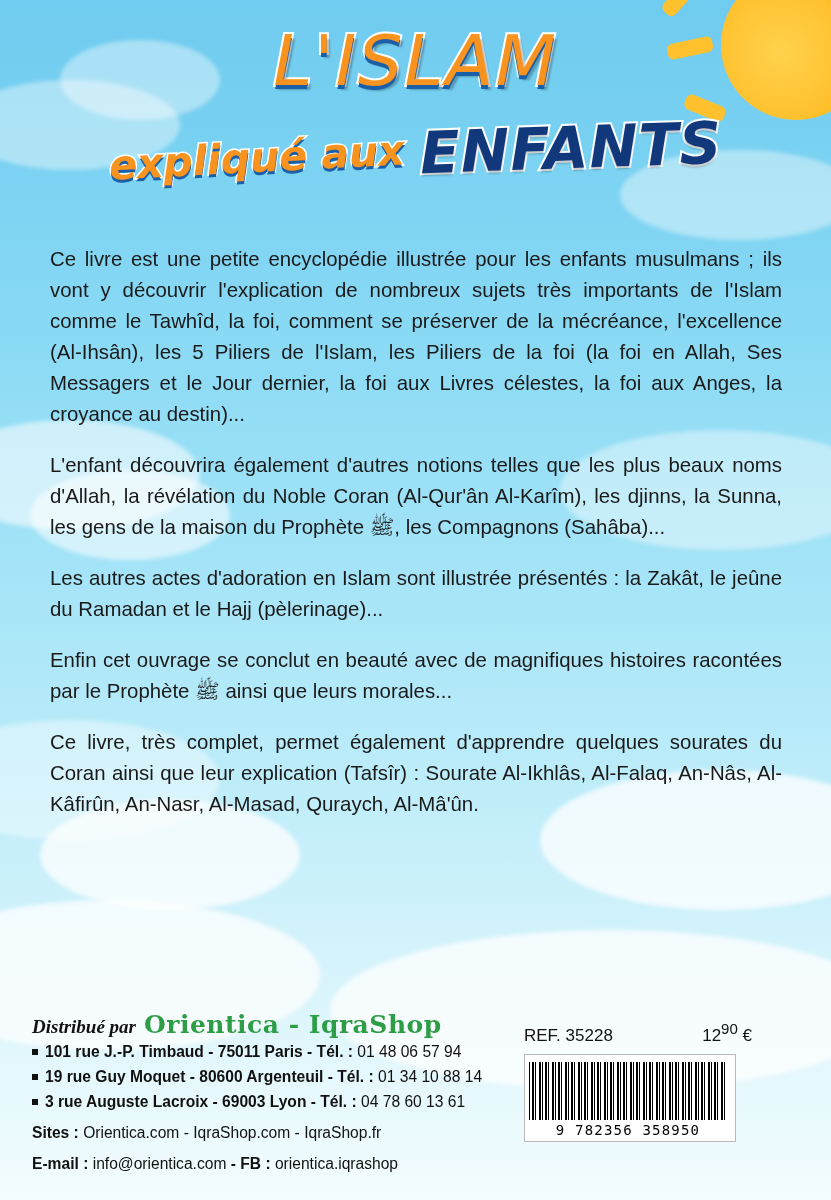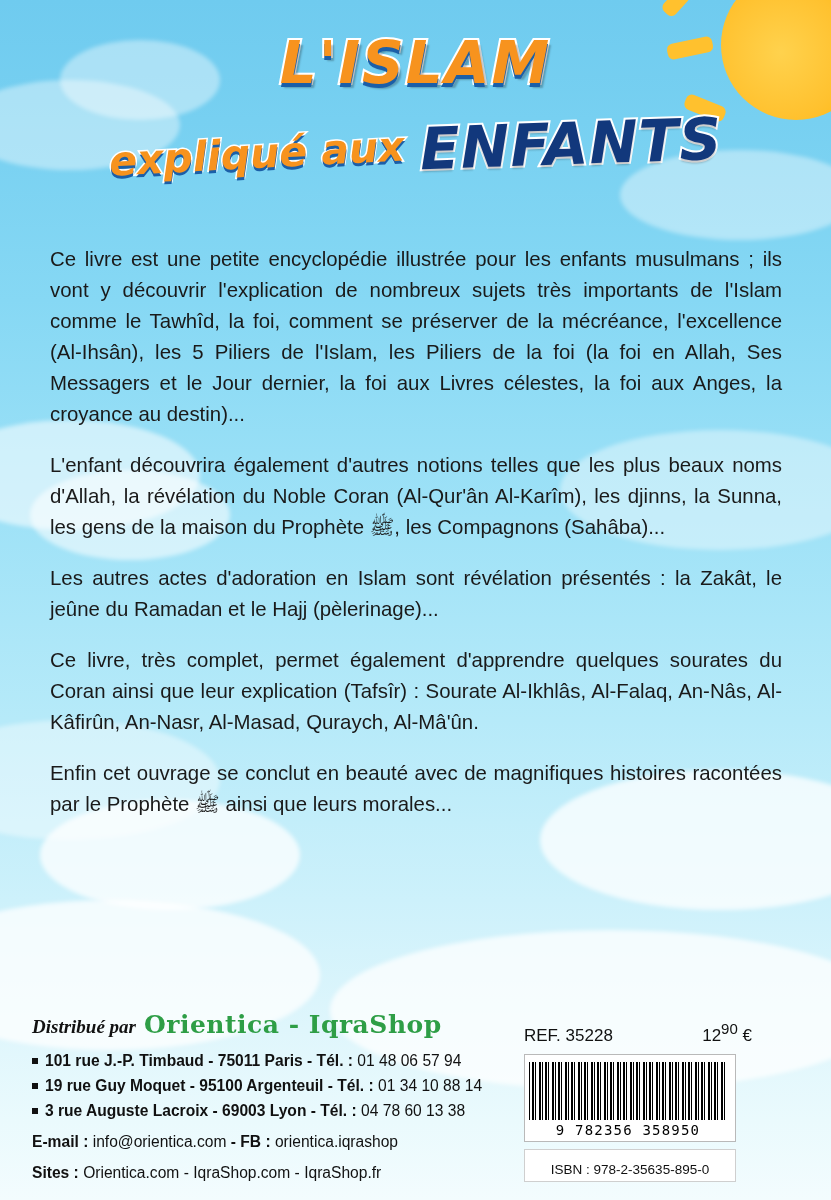--- a/index.html
+++ b/index.html
@@ -59,32 +59,32 @@
   
   .title-area {
     position: absolute;
     left: 0;
     top: 18px;
     width: 831px;
     text-align: center;
   }
   .title-main {
     font-family: "DejaVu Sans", sans-serif;
-    font-weight: bold;
+    font-weight: normal;
     font-style: italic;
-    font-size: 58px;
+    font-size: 70px;
     letter-spacing: 2px;
     color: #f7931e;
     -webkit-text-stroke: 4px #ffffff;
     paint-order: stroke fill;
     text-shadow:
        0 4px 0 #1b5fa8,
        3px 5px 2px rgba(0,0,0,0.25);
     line-height: 1;
-    margin: 16px;
+    margin: 8px;
   }
   .subtitle-row {
     margin-top: 18px;
     display: flex;
     justify-content: center;
     align-items: flex-end;
     gap: 16px;
   }
   .subtitle-a {
     font-family: "DejaVu Sans", sans-serif;
@@ -148,21 +148,20 @@
     font-size: 19px;
   }
   .distrib-brand {
     font-family: "DejaVu Serif", serif;
     font-weight: bold;
     font-size: 25px;
     color: #2e9e46;
     letter-spacing: 0.5px;
   }
   .addr-list {
-    margin-top: 9px;
     font-size: 15.6px;
     line-height: 25px;
     color: #111;
   }
   .addr-line { white-space: nowrap; }
   .sq {
     display: inline-block;
     width: 6px;
     height: 6px;
     background: #111;
@@ -264,76 +263,73 @@
     <div class="title-main">L'ISLAM</div>
     <div class="subtitle-row">
       <span class="subtitle-a">expliqué aux</span>
       <span class="subtitle-b">ENFANTS</span>
     </div>
   </div>
 
   <div class="body-text">
     <p>Ce livre est une petite encyclopédie illustrée pour les enfants musulmans ; ils vont y découvrir l'explication de nombreux sujets très importants de l'Islam comme le Tawhîd, la foi, comment se préserver de la mécréance, l'excellence (Al-Ihsân), les 5 Piliers de l'Islam, les Piliers de la foi (la foi en Allah, Ses Messagers et le Jour dernier, la foi aux Livres célestes, la foi aux Anges, la croyance au destin)...</p>
     <p>L'enfant découvrira également d'autres notions telles que les plus beaux noms d'Allah, la révélation du Noble Coran (Al-Qur'ân Al-Karîm), les djinns, la Sunna, les gens de la maison du Prophète ﷺ, les Compagnons (Sahâba)...</p>
-    <p>Les autres actes d'adoration en Islam sont révélation présentés : la Zakât, le jeûne du Ramadan et le Hajj (pèlerinage)...</p>
+    <p>Les autres actes d'adoration en Islam sont illustrée présentés : la Zakât, le jeûne du Ramadan et le Hajj (pèlerinage)...</p>
+    <p>Enfin cet ouvrage se conclut en beauté avec de magnifiques histoires racontées par le Prophète ﷺ ainsi que leurs morales...</p>
     <p>Ce livre, très complet, permet également d'apprendre quelques sourates du Coran ainsi que leur explication (Tafsîr) : Sourate Al-Ikhlâs, Al-Falaq, An-Nâs, Al-Kâfirûn, An-Nasr, Al-Masad, Quraych, Al-Mâ'ûn.</p>
-    <p>Enfin cet ouvrage se conclut en beauté avec de magnifiques histoires racontées par le Prophète ﷺ ainsi que leurs morales...</p>
   </div>
 
   <div class="footer">
     <div class="distrib">
       <span class="distrib-label">Distribué par</span>
       <span class="distrib-brand">Orientica - IqraShop</span>
     </div>
 
     <div class="addr-list">
       <div class="addr-line">
         <span class="sq"></span><span class="b">101 rue J.-P. Timbaud - 75011 Paris -</span>
         <span class="b">Tél. :</span>
         <span>01 48 06 57 94</span>
       </div>
       <div class="addr-line">
-        <span class="sq"></span><span class="b">19 rue Guy Moquet - 95100 Argenteuil -</span>
+        <span class="sq"></span><span class="b">19 rue Guy Moquet - 80600 Argenteuil -</span>
         <span class="b">Tél. :</span>
         <span>01 34 10 88 14</span>
       </div>
       <div class="addr-line">
         <span class="sq"></span><span class="b">3 rue Auguste Lacroix - 69003 Lyon -</span>
         <span class="b">Tél. :</span>
-        <span>04 78 60 13 38</span>
+        <span>04 78 60 13 61</span>
       </div>
     </div>
 
+    <div class="contact-line">
+      <span class="b">Sites :</span>
+      <span>Orientica.com - IqraShop.com - IqraShop.fr</span>
+    </div>
     <div class="contact-line">
       <span class="b">E-mail :</span>
       <span>info@orientica.com</span>
       <span class="b">-</span>
       <span class="b">FB :</span>
       <span>orientica.iqrashop</span>
-    </div>
-    <div class="contact-line">
-      <span class="b">Sites :</span>
-      <span>Orientica.com - IqraShop.com - IqraShop.fr</span>
     </div>
   </div>
 
   <div class="pricebox">
     <div class="price-row">
       <span>
         <span>REF.</span>
         <span>35228</span>
       </span>
       <span class="price-val">
         <span>12</span><sup>90</sup>&nbsp;<span>€</span>
       </span>
     </div>
 
     <div class="barcode">
       <div class="bars"></div>
       <div class="barcode-num">9 782356 358950</div>
     </div>
 
-    <div class="isbn-wrap">
-      <div class="isbn">ISBN : 978-2-35635-895-0</div>
-    </div>
   </div>
 
 </div>
 
 </body></html>

